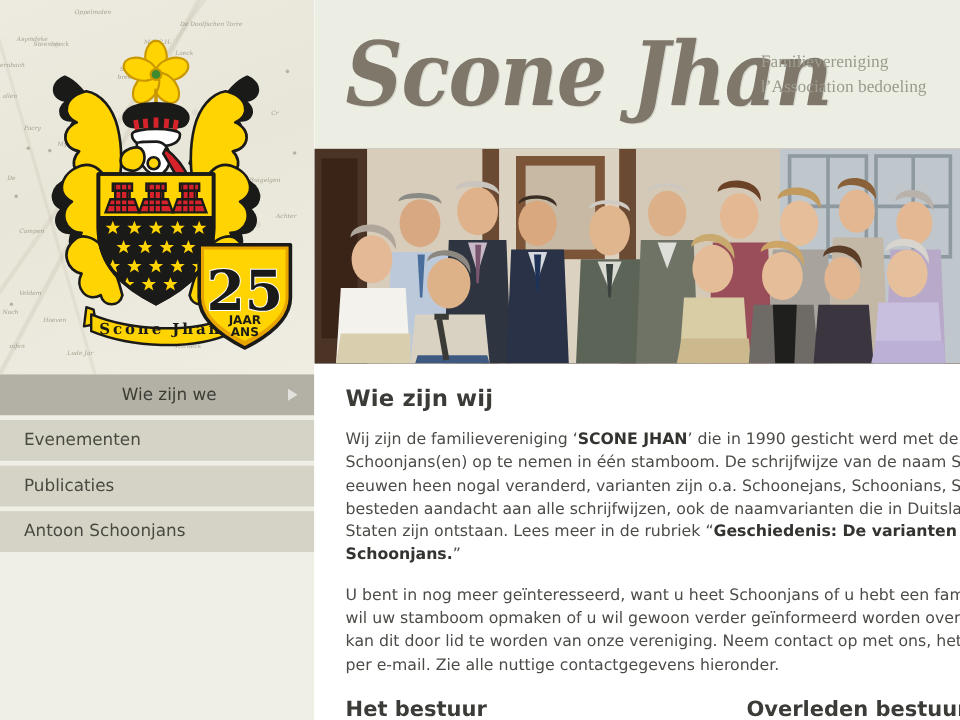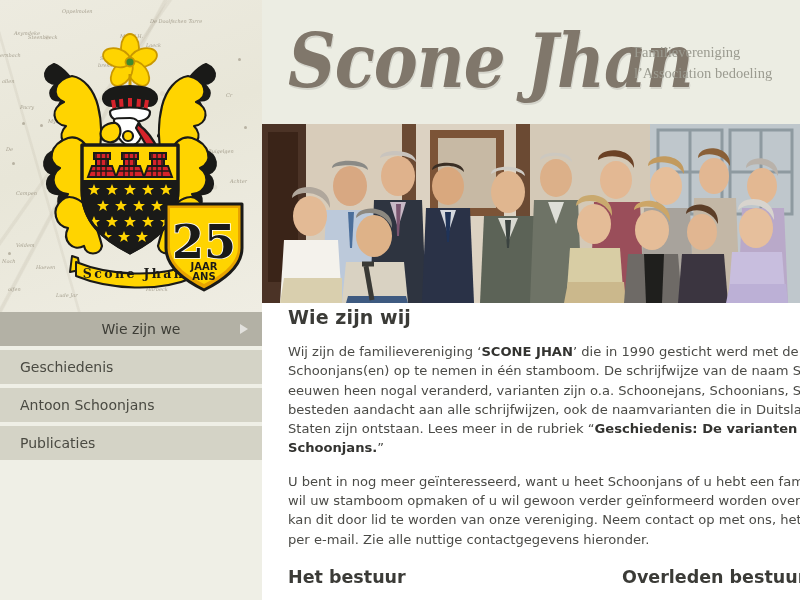--- a/index.html
+++ b/index.html
@@ -147,21 +147,21 @@
     position: relative;
     height: 179px;
     width: 538px;
     overflow: hidden;
     background: #4a3c30;
   }
   #hero-photo svg { display: block; }
 
   #content {
     position: relative;
-    padding: 3px 0 0 26px;
+    padding: 18px 0 0 26px;
     width: 501px;
   }
   h1#page-title {
     margin: 0 0 14px 0;
     font-size: 19px;
     font-weight: bold;
     color: #3b3b37;
     letter-spacing: 0.1px;
   }
   p.body-par {
@@ -404,27 +404,27 @@
         </g>
       </svg>
     </div>
 
     <nav id="sidebar-nav">
       <div class="nav-item active">
         <span>Wie zijn we</span>
         <span class="nav-arrow"></span>
       </div>
       <div class="nav-item">
-        <span>Geschiedenis</span>
+        <span>Evenementen</span>
+      </div>
+      <div class="nav-item">
+        <span>Publicaties</span>
       </div>
       <div class="nav-item">
         <span>Antoon Schoonjans</span>
-      </div>
-      <div class="nav-item">
-        <span>Publicaties</span>
       </div>
     </nav>
   </div>
 
   <div id="main-col">
 
     <header id="site-header">
       <div id="logotype">Scone Jhan</div>
       <div id="tagline">
         <div>Familievereniging</div>

